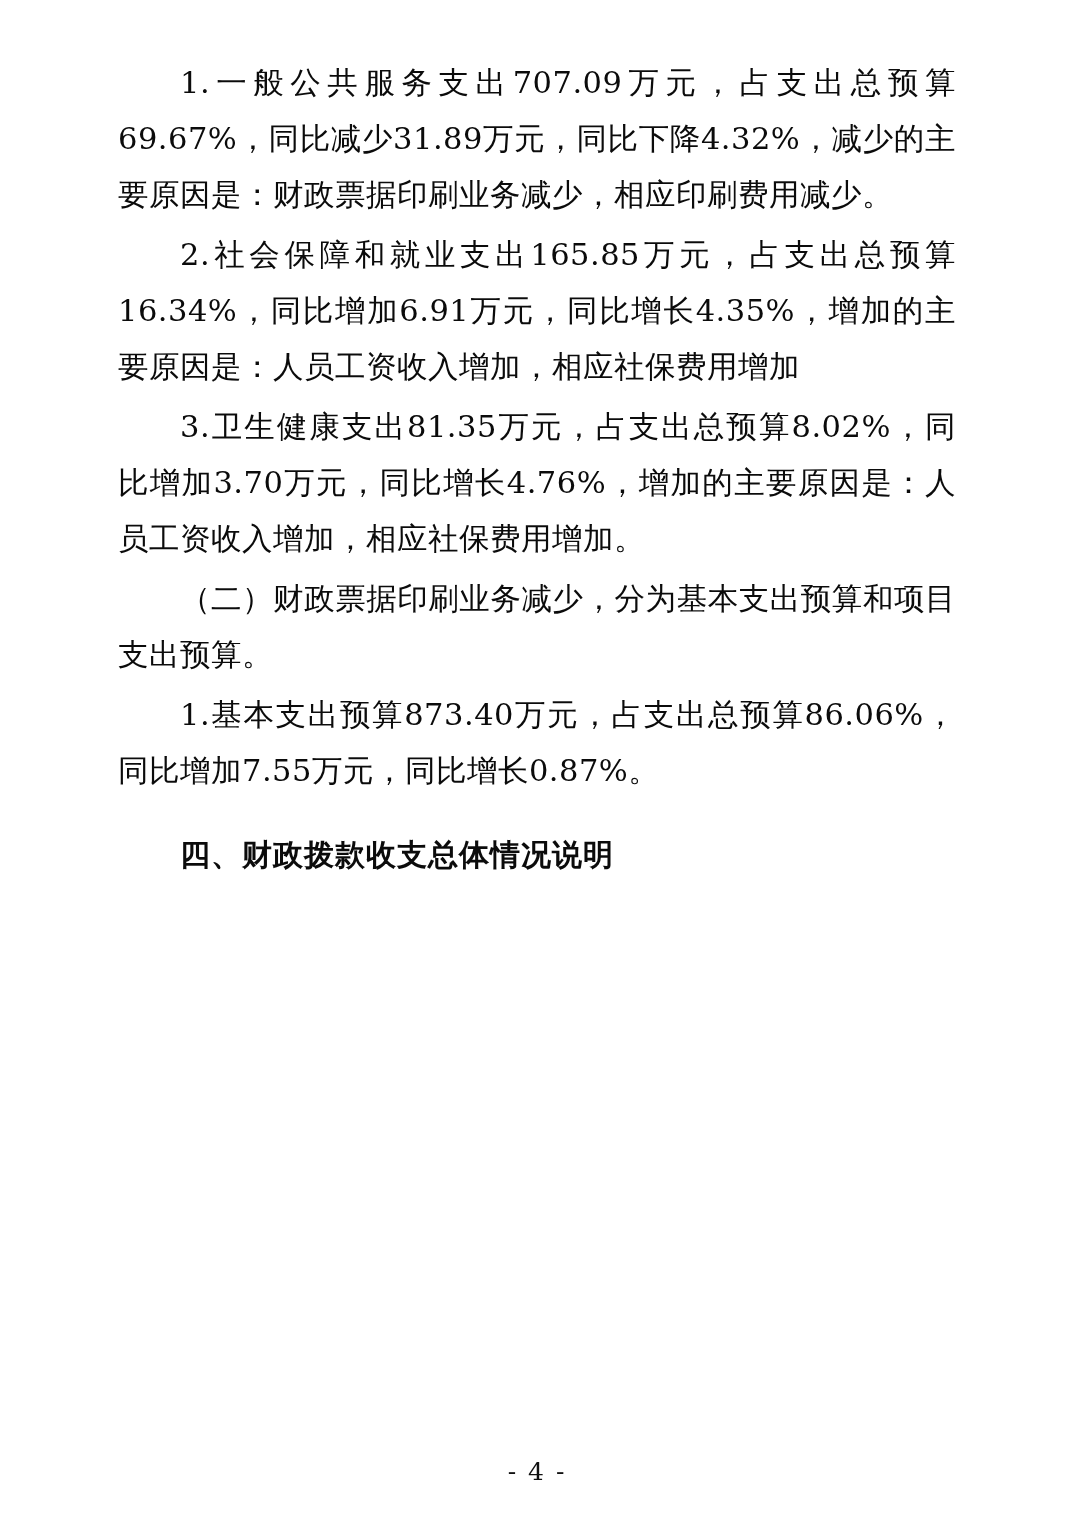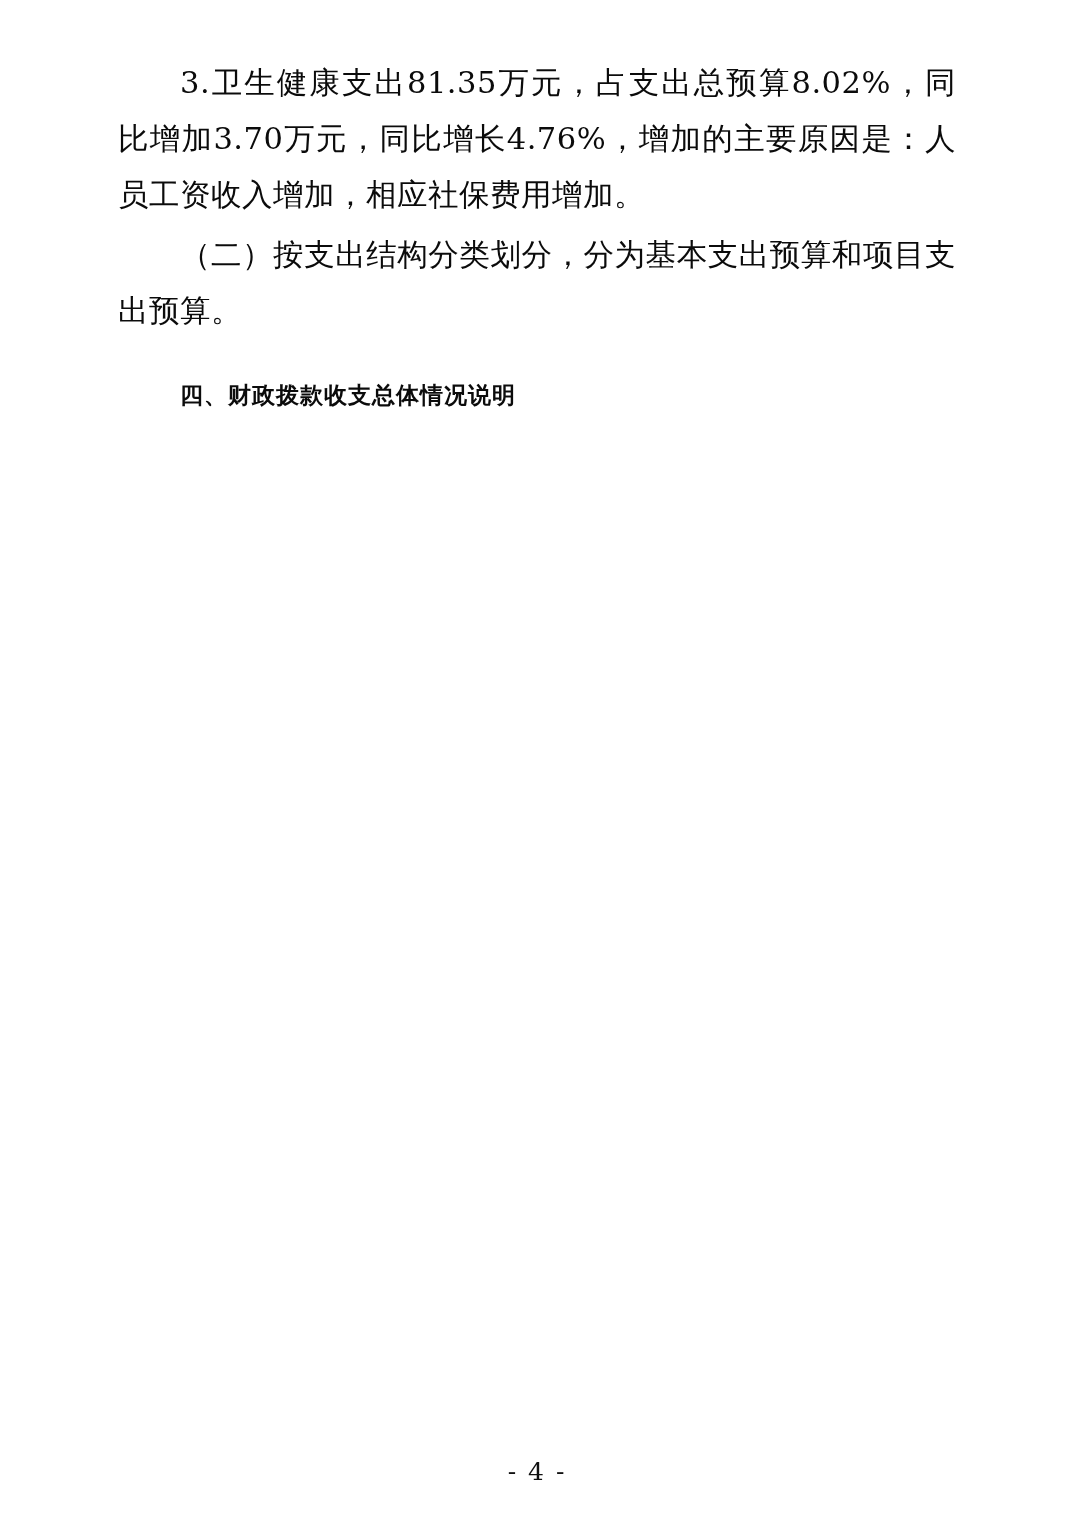--- a/index.html
+++ b/index.html
@@ -23,21 +23,21 @@
     text-align: justify;
     text-justify: inter-ideograph;
     letter-spacing: 0.5px;
   }
   .para {
     margin: 0 0 4px 0;
     text-indent: 62px;
   }
   .section-heading {
     font-family: "DejaVu Sans", "Liberation Sans", sans-serif;
-    font-size: 23px;
+    font-size: 30px;
     font-weight: bold;
     line-height: 56px;
     margin: 28px 0 0 0;
     text-indent: 62px;
     letter-spacing: 1px;
   }
   .footer {
     position: absolute;
     left: 0;
     right: 0;
@@ -48,20 +48,23 @@
     letter-spacing: 2px;
     color: #111;
   }
 </style>
 </head>
 <body>
 
 <div class="page">
 
   <div class="body-text">
+    <p class="para">1.一般公共服务支出707.09万元，占支出总预算69.67%，同比减少31.89万元，同比下降4.32%，减少的主要原因是：财政票据印刷业务减少，相应印刷费用减少。</p>
+    <p class="para">2.社会保障和就业支出165.85万元，占支出总预算16.34%，同比增加6.91万元，同比增长4.35%，增加的主要原因是：人员工资收入增加，相应社保费用增加</p>
     <p class="para">3.卫生健康支出81.35万元，占支出总预算8.02%，同比增加3.70万元，同比增长4.76%，增加的主要原因是：人员工资收入增加，相应社保费用增加。</p>
-    <p class="para">（二）按支出结构分类划分，分为基本支出预算和项目支出预算。</p>
+    <p class="para">（二）财政票据印刷业务减少，分为基本支出预算和项目支出预算。</p>
+    <p class="para">1.基本支出预算873.40万元，占支出总预算86.06%，同比增加7.55万元，同比增长0.87%。</p>
   </div>
 
   <h2 class="section-heading">四、财政拨款收支总体情况说明</h2>
 
   <div class="footer">- 4 -</div>
 </div>
 
 </body></html>

